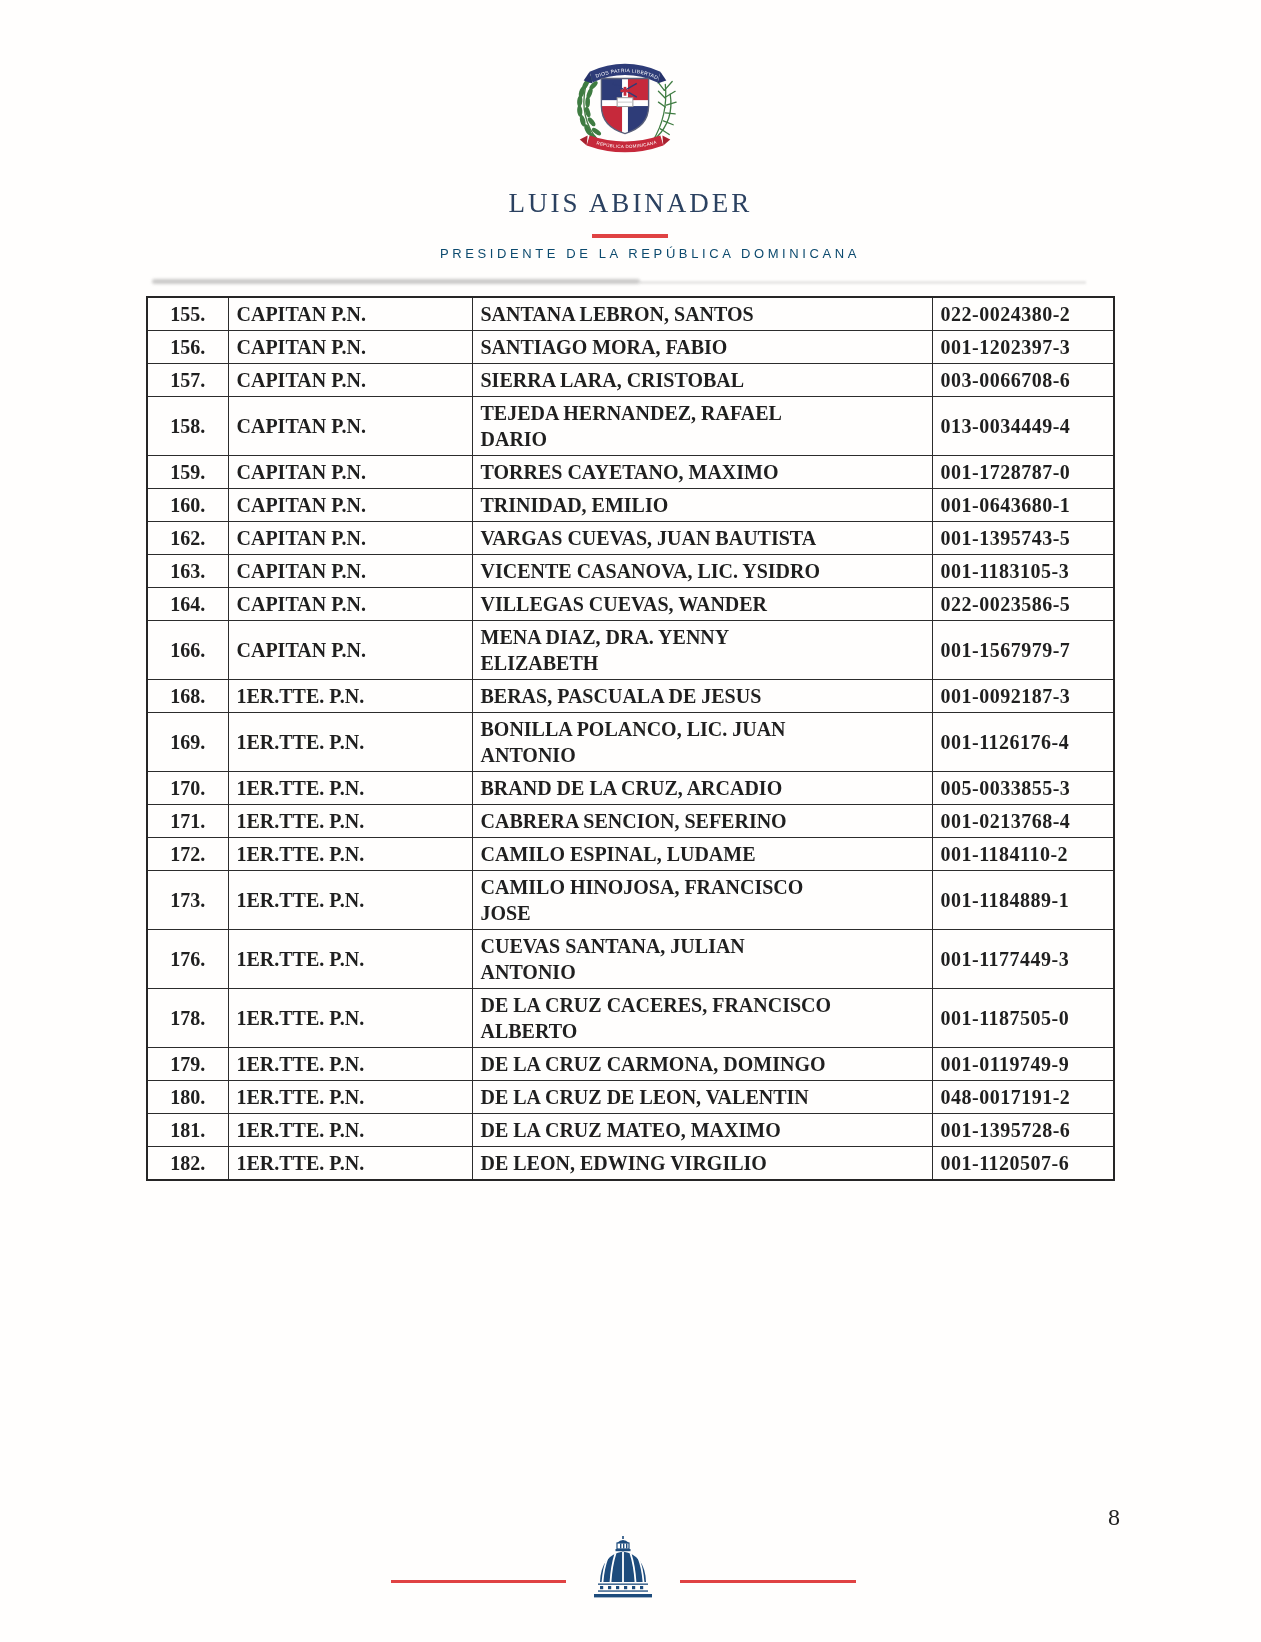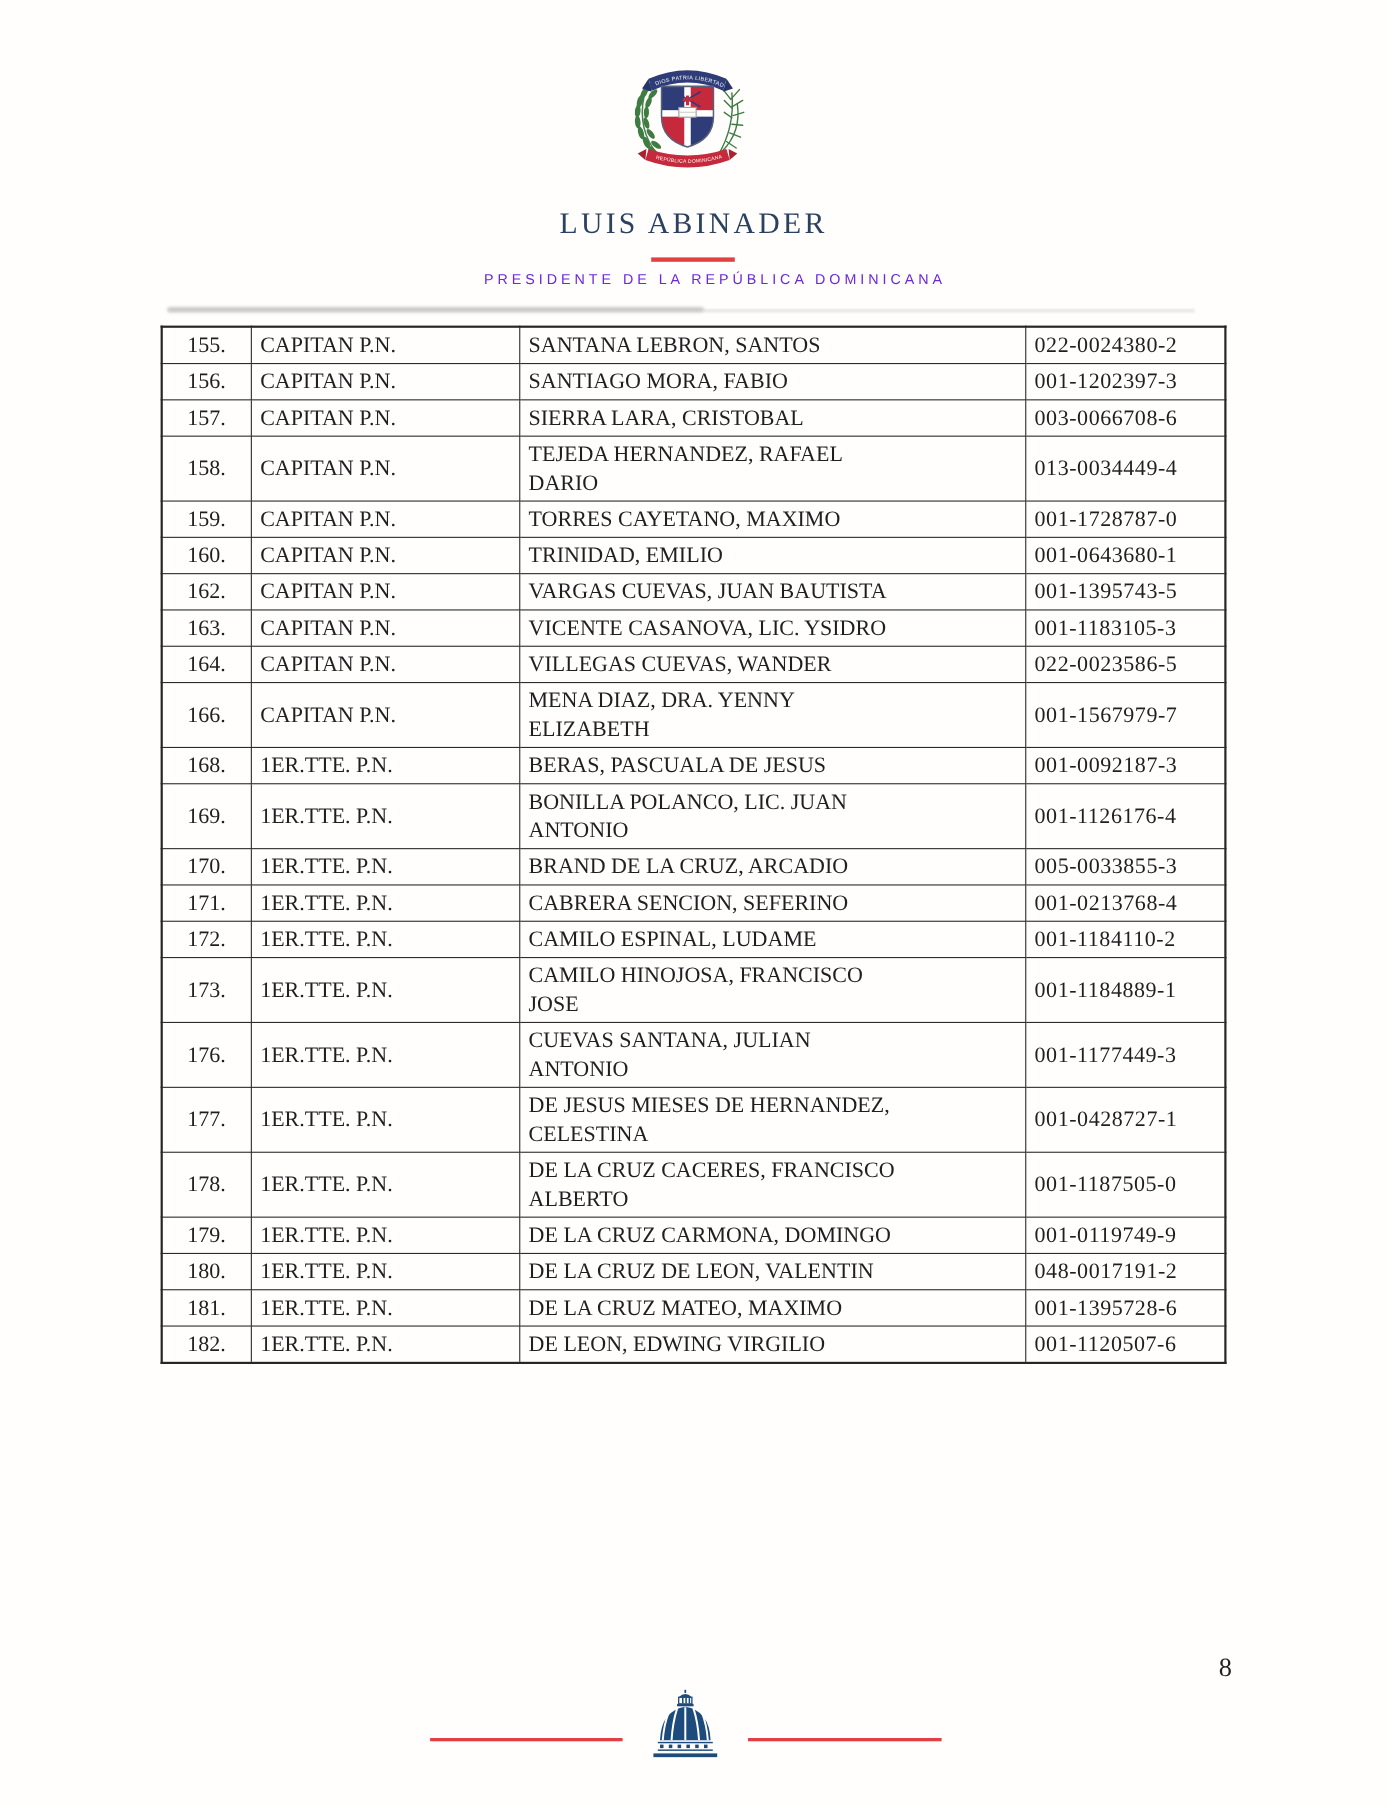--- a/index.html
+++ b/index.html
@@ -19,34 +19,35 @@
     font-size:27px; letter-spacing:3px; font-weight:500;
     color:#2b4160; text-align:center;
   }
   .red-rule {
     position:absolute; left:592px; top:234px; width:76px; height:4px;
     background:#e04243;
   }
   .president-subtitle {
     position:absolute; left:0; right:0; top:246px;
     font-family:"Liberation Sans", sans-serif;
-    font-size:13px; letter-spacing:3.6px; color:#6d28d9; text-align:center;padding-left:39px;
+    font-size:13px; letter-spacing:3.6px; color:#0c4a6e; text-align:center;padding-left:39px;
   }
 
   
   .smudge-a { position:absolute; left:152px; top:279px; width:488px; height:5px;
     background:rgba(70,70,70,.28); filter:blur(1.6px); border-radius:3px; }
   .smudge-b { position:absolute; left:640px; top:281px; width:446px; height:3px;
     background:rgba(70,70,70,.13); filter:blur(1.2px); }
 
   
   table.personnel {
     position:absolute; left:146px; top:296px; width:967px;
     border-collapse:collapse; table-layout:fixed;
     border:2px solid #262626;
+    font-weight:bold;
   }
   table.personnel td {
     border:1px solid #2c2c2c;
     font-family:"Liberation Serif", serif;
     font-size:20px; line-height:26px; color:#1f1f1f;
     padding:3px 8px; vertical-align:middle;
     overflow:hidden;
   }
   col.c-num  { width:81px; }
   col.c-rank { width:244px; }
@@ -269,27 +270,20 @@
           <td class="cell-cedula">001-1184889-1</td>
         </tr>
         <tr>
           <td class="cell-number">176.</td>
           <td class="cell-rank">1ER.TTE. P.N.</td>
           <td class="cell-name">CUEVAS SANTANA, JULIAN
 ANTONIO</td>
           <td class="cell-cedula">001-1177449-3</td>
         </tr>
         <tr>
-          <td class="cell-number">177.</td>
-          <td class="cell-rank">1ER.TTE. P.N.</td>
-          <td class="cell-name">DE JESUS MIESES DE HERNANDEZ,
-CELESTINA</td>
-          <td class="cell-cedula">001-0428727-1</td>
-        </tr>
-        <tr>
           <td class="cell-number">178.</td>
           <td class="cell-rank">1ER.TTE. P.N.</td>
           <td class="cell-name">DE LA CRUZ CACERES, FRANCISCO
 ALBERTO</td>
           <td class="cell-cedula">001-1187505-0</td>
         </tr>
         <tr>
           <td class="cell-number">179.</td>
           <td class="cell-rank">1ER.TTE. P.N.</td>
           <td class="cell-name">DE LA CRUZ CARMONA, DOMINGO</td>

